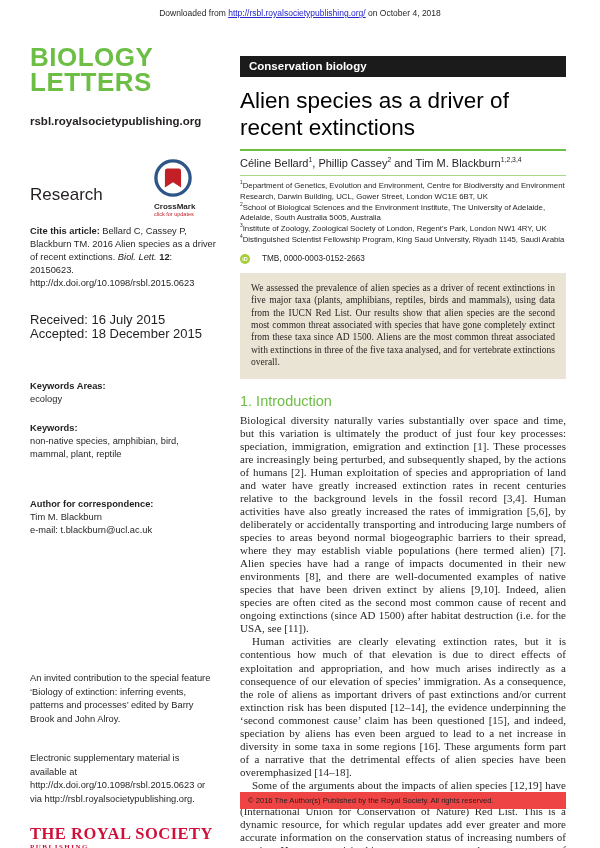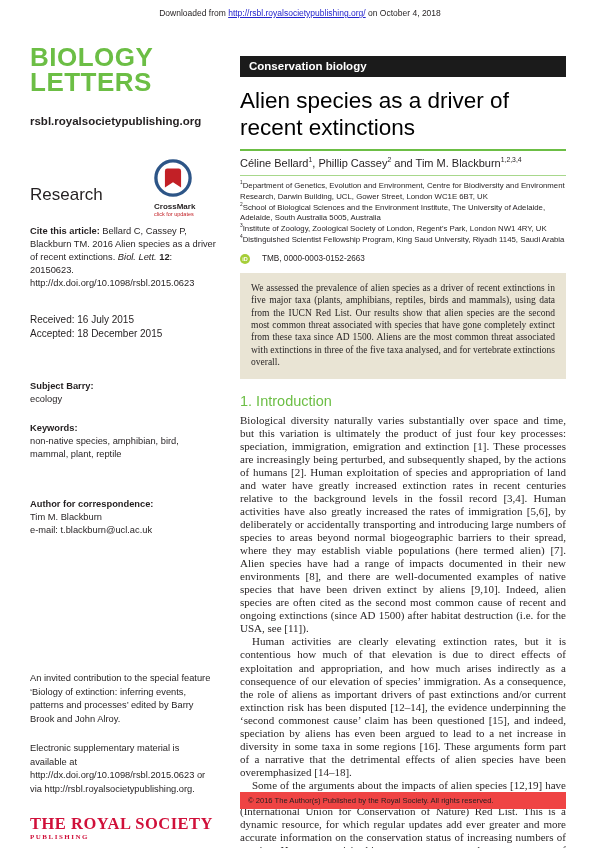--- a/index.html
+++ b/index.html
@@ -17,28 +17,28 @@
   .journal-logo { color:#6cbe45; font-weight:bold; font-size:26px; line-height:25px; letter-spacing:0.5px; }
   .journal-url { margin-top:20px; font-weight:bold; font-size:11.5px; }
   .research-row { margin-top:30px; display:flex; align-items:center; justify-content:space-between; height:62px; }
   .research-label { font-size:17px; align-self:flex-end; margin-bottom:14px; }
   .crossmark { width:64px; text-align:left; cursor:pointer; }
   .crossmark-label { font-size:8px; font-weight:bold; color:#231f20; margin-top:1px; }
   .crossmark-sub { font-size:5.5px; color:#c22026; }
   .cite-block { margin-top:6px; font-size:9.3px; line-height:13px; }
   .cite-block .b { font-weight:bold; }
   .cite-block .i { font-style:italic; }
-  .dates { margin-top:23px; font-size:10px; line-height:13.5px; }
+  .dates { margin-top:23px; font-size:13px; line-height:13.5px; }
   .meta-block { font-size:9.3px; line-height:13px; }
   .meta-label { font-weight:bold; }
   .subject-block { margin-top:40px; }
   .keywords-block { margin-top:16px; }
   .corr-block { margin-top:37px; }
   .invited-note { margin-top:135px; font-size:9.3px; line-height:13.5px; }
-  .esm-note { margin-top:16px; font-size:9.3px; line-height:13.5px; }
+  .esm-note { margin-top:26px; font-size:9.3px; line-height:13.5px; }
   .rs-logo { margin-top:18px; font-family:"Liberation Serif", serif; color:#d0103a; }
   .rs-logo-main { font-size:16.5px; font-weight:bold; letter-spacing:0.5px; }
   .rs-logo-sub { font-size:7px; font-weight:bold; letter-spacing:1.5px; margin-top:-1px; }
 
   
   .main { position:absolute; left:240px; top:48px; width:326px; }
   .category-bar { background:#1b1b1b; color:#ffffff; font-weight:bold; font-size:11.5px;
     height:21px; line-height:21px; padding-left:9px;margin-top:8px; }
   .article-title { margin-top:10px; color:#000000; font-size:22.5px; line-height:27px; font-weight:normal; }
   .rule-green { margin-top:8px; height:2px; background:#6cbe45; }
@@ -95,21 +95,21 @@
       <span class="b">Cite this article:</span><span> Bellard C, Cassey P, Blackburn TM. 2016 Alien species as a driver of recent extinctions. </span><span class="i">Biol. Lett.</span><span class="b"> 12</span><span>: 20150623.</span><br>
       <span>http://dx.doi.org/10.1098/rsbl.2015.0623</span>
     </div>
 
     <div class="dates">
       <div>Received: 16 July 2015</div>
       <div>Accepted: 18 December 2015</div>
     </div>
 
     <div class="meta-block subject-block">
-      <div class="meta-label">Subject Barry:</div>
+      <div class="meta-label">Keywords Areas:</div>
       <div>ecology</div>
     </div>
 
     <div class="meta-block keywords-block">
       <div class="meta-label">Keywords:</div>
       <div>non-native species, amphibian, bird, mammal, plant, reptile</div>
     </div>
 
     <div class="meta-block corr-block">
       <div class="meta-label">Author for correspondence:</div>

